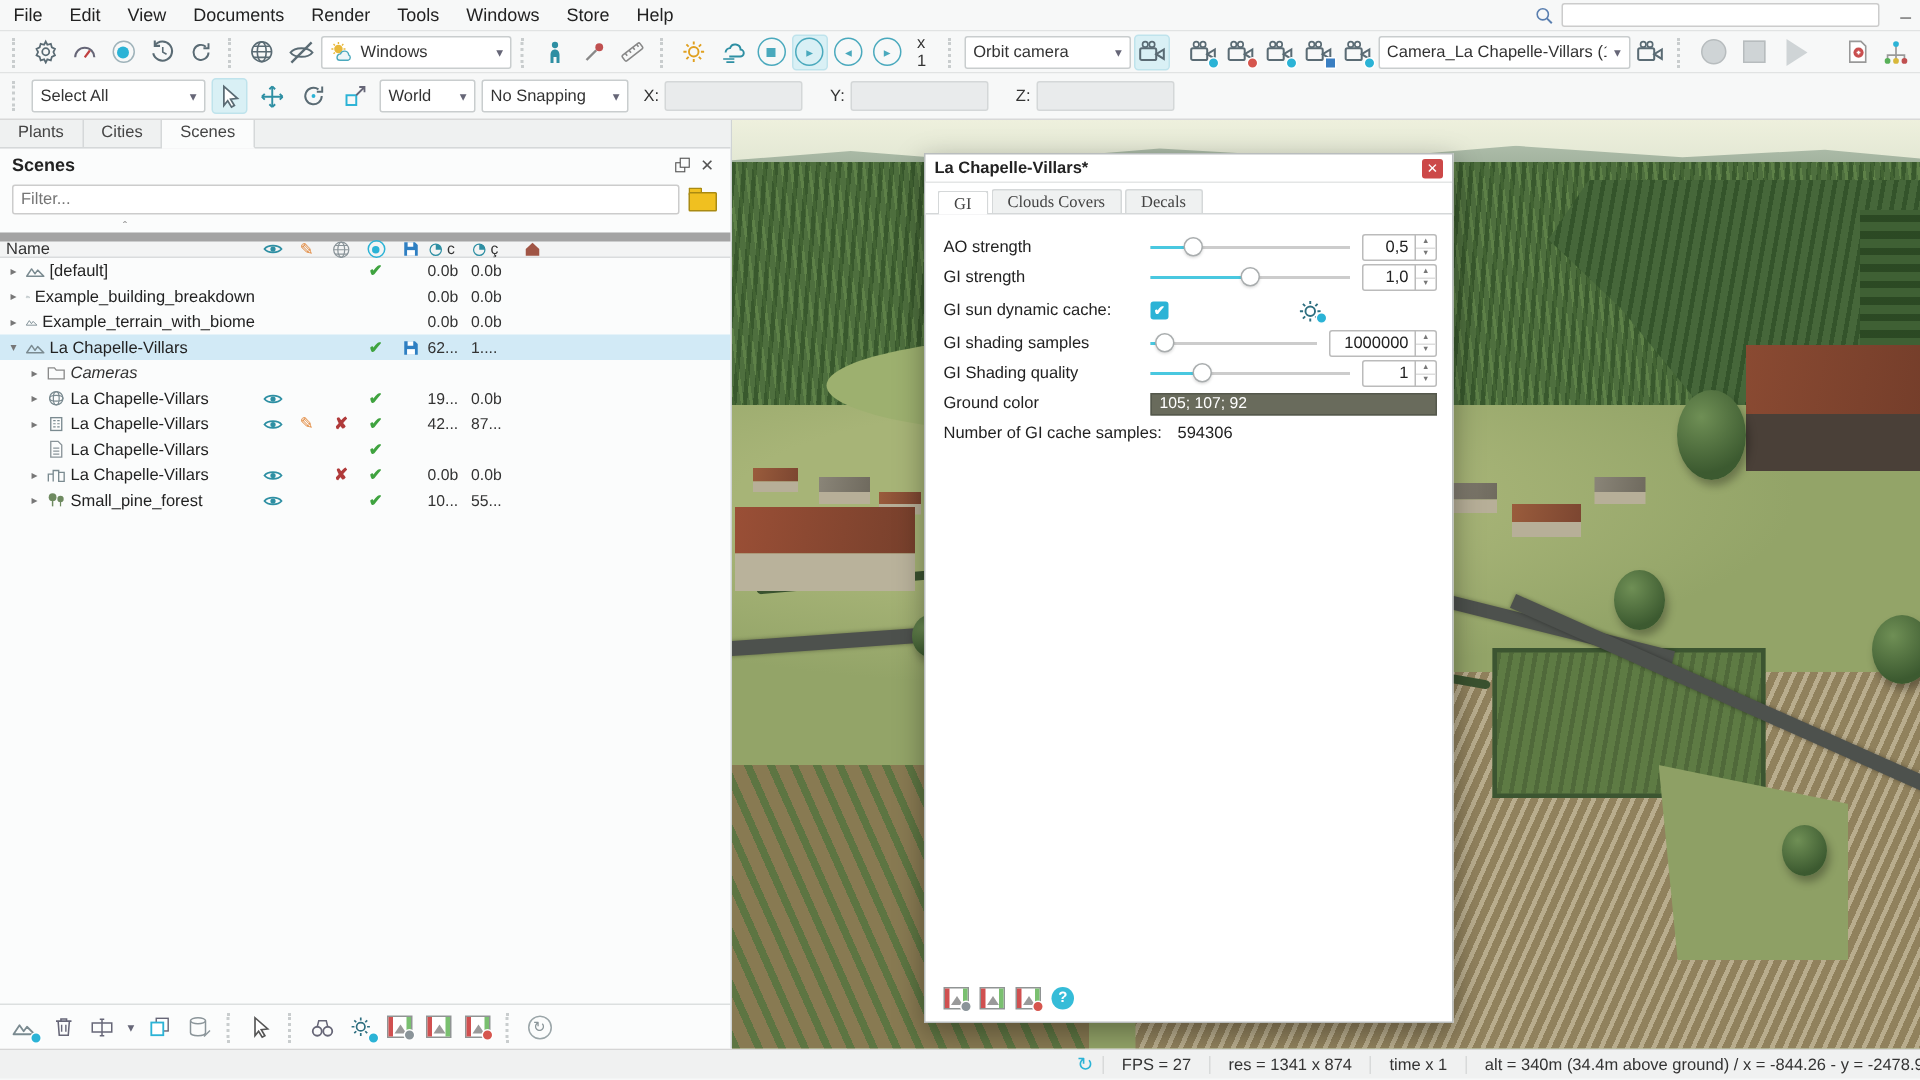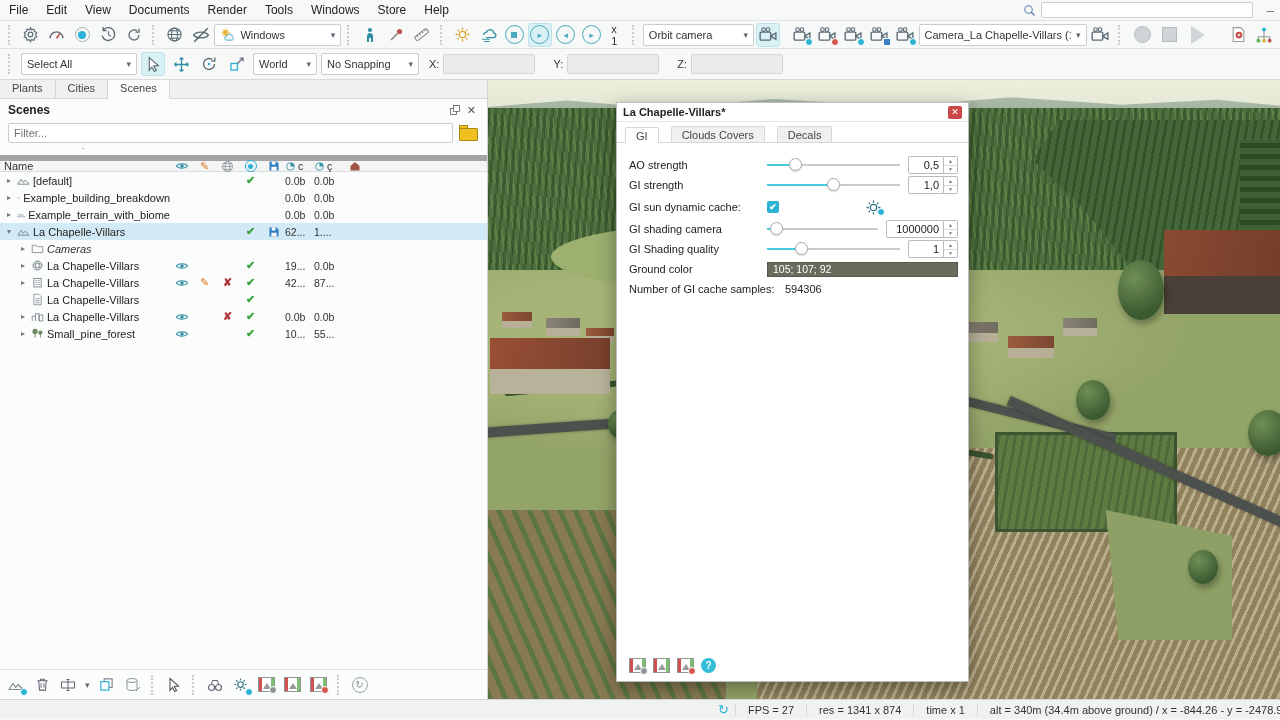--- a/index.html
+++ b/index.html
@@ -87,21 +87,21 @@
   .v-vine{left:0;top:430px;width:30%;bottom:0;background-color:#887a52;background-image:repeating-linear-gradient(66deg,#5d7542 0 5px,rgba(0,0,0,0) 5px 14px);}
   .v-plow{left:34%;top:368px;right:0;bottom:0;background-color:#a79871;background-image:repeating-linear-gradient(114deg,rgba(255,255,255,.2) 0 3px,rgba(85,70,40,.28) 3px 8px);}
   .v-field-green{left:64%;top:352px;width:23%;height:100px;background-color:#5e7b44;background-image:repeating-linear-gradient(100deg,rgba(0,0,0,.15) 0 3px,rgba(0,0,0,0) 3px 8px);border:3px solid #3c5531;}
   .v-grass-wedge{left:78%;top:430px;width:16%;height:130px;background:#8ea065;clip-path:polygon(0 0,100% 20%,100% 100%,10% 100%);}
   .tree-blob{position:absolute;border-radius:50%;background:radial-gradient(circle at 35% 30%,#6f8f55,#3c5a30 72%);box-shadow:2px 4px 6px rgba(0,0,0,.3);}
   
   #dialog{position:absolute;left:128px;top:22px;width:353px;height:580px;background:#fff;border:1px solid #b9bdbe;box-shadow:0 6px 18px rgba(0,0,0,.35);z-index:5;display:flex;flex-direction:column;font-size:11px;}
   #dialog-titlebar{height:19px;display:flex;align-items:center;padding:0 6px;border-bottom:1px solid #e4e6e6;}
   #dialog-title{font-weight:bold;font-size:11px;}
   #dialog-close{margin-left:auto;width:14px;height:13px;background:#cc4848;color:#fff;font-size:9px;display:flex;align-items:center;justify-content:center;border-radius:2px;}
-  #dialog-tabs{display:flex;height:21px;border-bottom:1px solid #d5d8d9;background:#fff;padding:4px 8px 0 8px;gap:12px;}
+  #dialog-tabs{display:flex;height:21px;border-bottom:1px solid #d5d8d9;background:#fff;padding:4px 8px 0 8px;gap:2px;font-family:Liberation Serif, serif;}
   .dtab{padding:2px 10px;border:1px solid #d5d8d9;border-bottom:none;background:#eff1f1;border-radius:2px 2px 0 0;color:#444;}
   .dtab.active{background:#fff;position:relative;top:1px;}
   #dialog-body{flex:1;padding:12px 10px 6px 12px;display:flex;flex-direction:column;gap:0;}
   .frow{display:flex;align-items:center;height:20px;gap:8px;}
   .flabel{width:130px;color:#222;flex:none;}
   .slider{position:relative;height:2px;background:#ccc;flex:1;}
   .slider .fill{position:absolute;left:0;top:0;height:2px;background:#49c8e0;}
   .slider .thumb{position:absolute;top:-6px;width:13px;height:13px;border-radius:50%;background:#fff;border:1px solid #a9adae;margin-left:-7px;box-shadow:0 1px 2px rgba(0,0,0,.15);}
   .spinwrap{display:flex;flex:none;}
   .spin{width:36px;height:18px;border:1px solid #bbb;border-radius:2px 0 0 2px;display:flex;align-items:center;justify-content:flex-end;padding-right:4px;background:#fff;}
@@ -958,21 +958,21 @@
           <span class="flabel">GI sun dynamic cache:</span>
           <span class="checkbox">✔</span>
           <span class="sun-cache">
               <svg class="ic" width="17" height="17">
                 <use href="#i-sun"></use>
               </svg>
               <span class="badge blue"></span>
             </span>
         </div>
         <div class="frow">
-          <span class="flabel">GI shading camera</span>
+          <span class="flabel">GI shading samples</span>
           <div class="slider">
               <span class="fill" style="width: 9%;"></span>
               <span class="thumb" style="left: 9%;"></span>
             </div>
           <span class="spinwrap">
               <span class="spin wide">1000000</span>
               <span class="spinbtns">
                 <span>▲</span>
                 <span>▼</span>
               </span>

